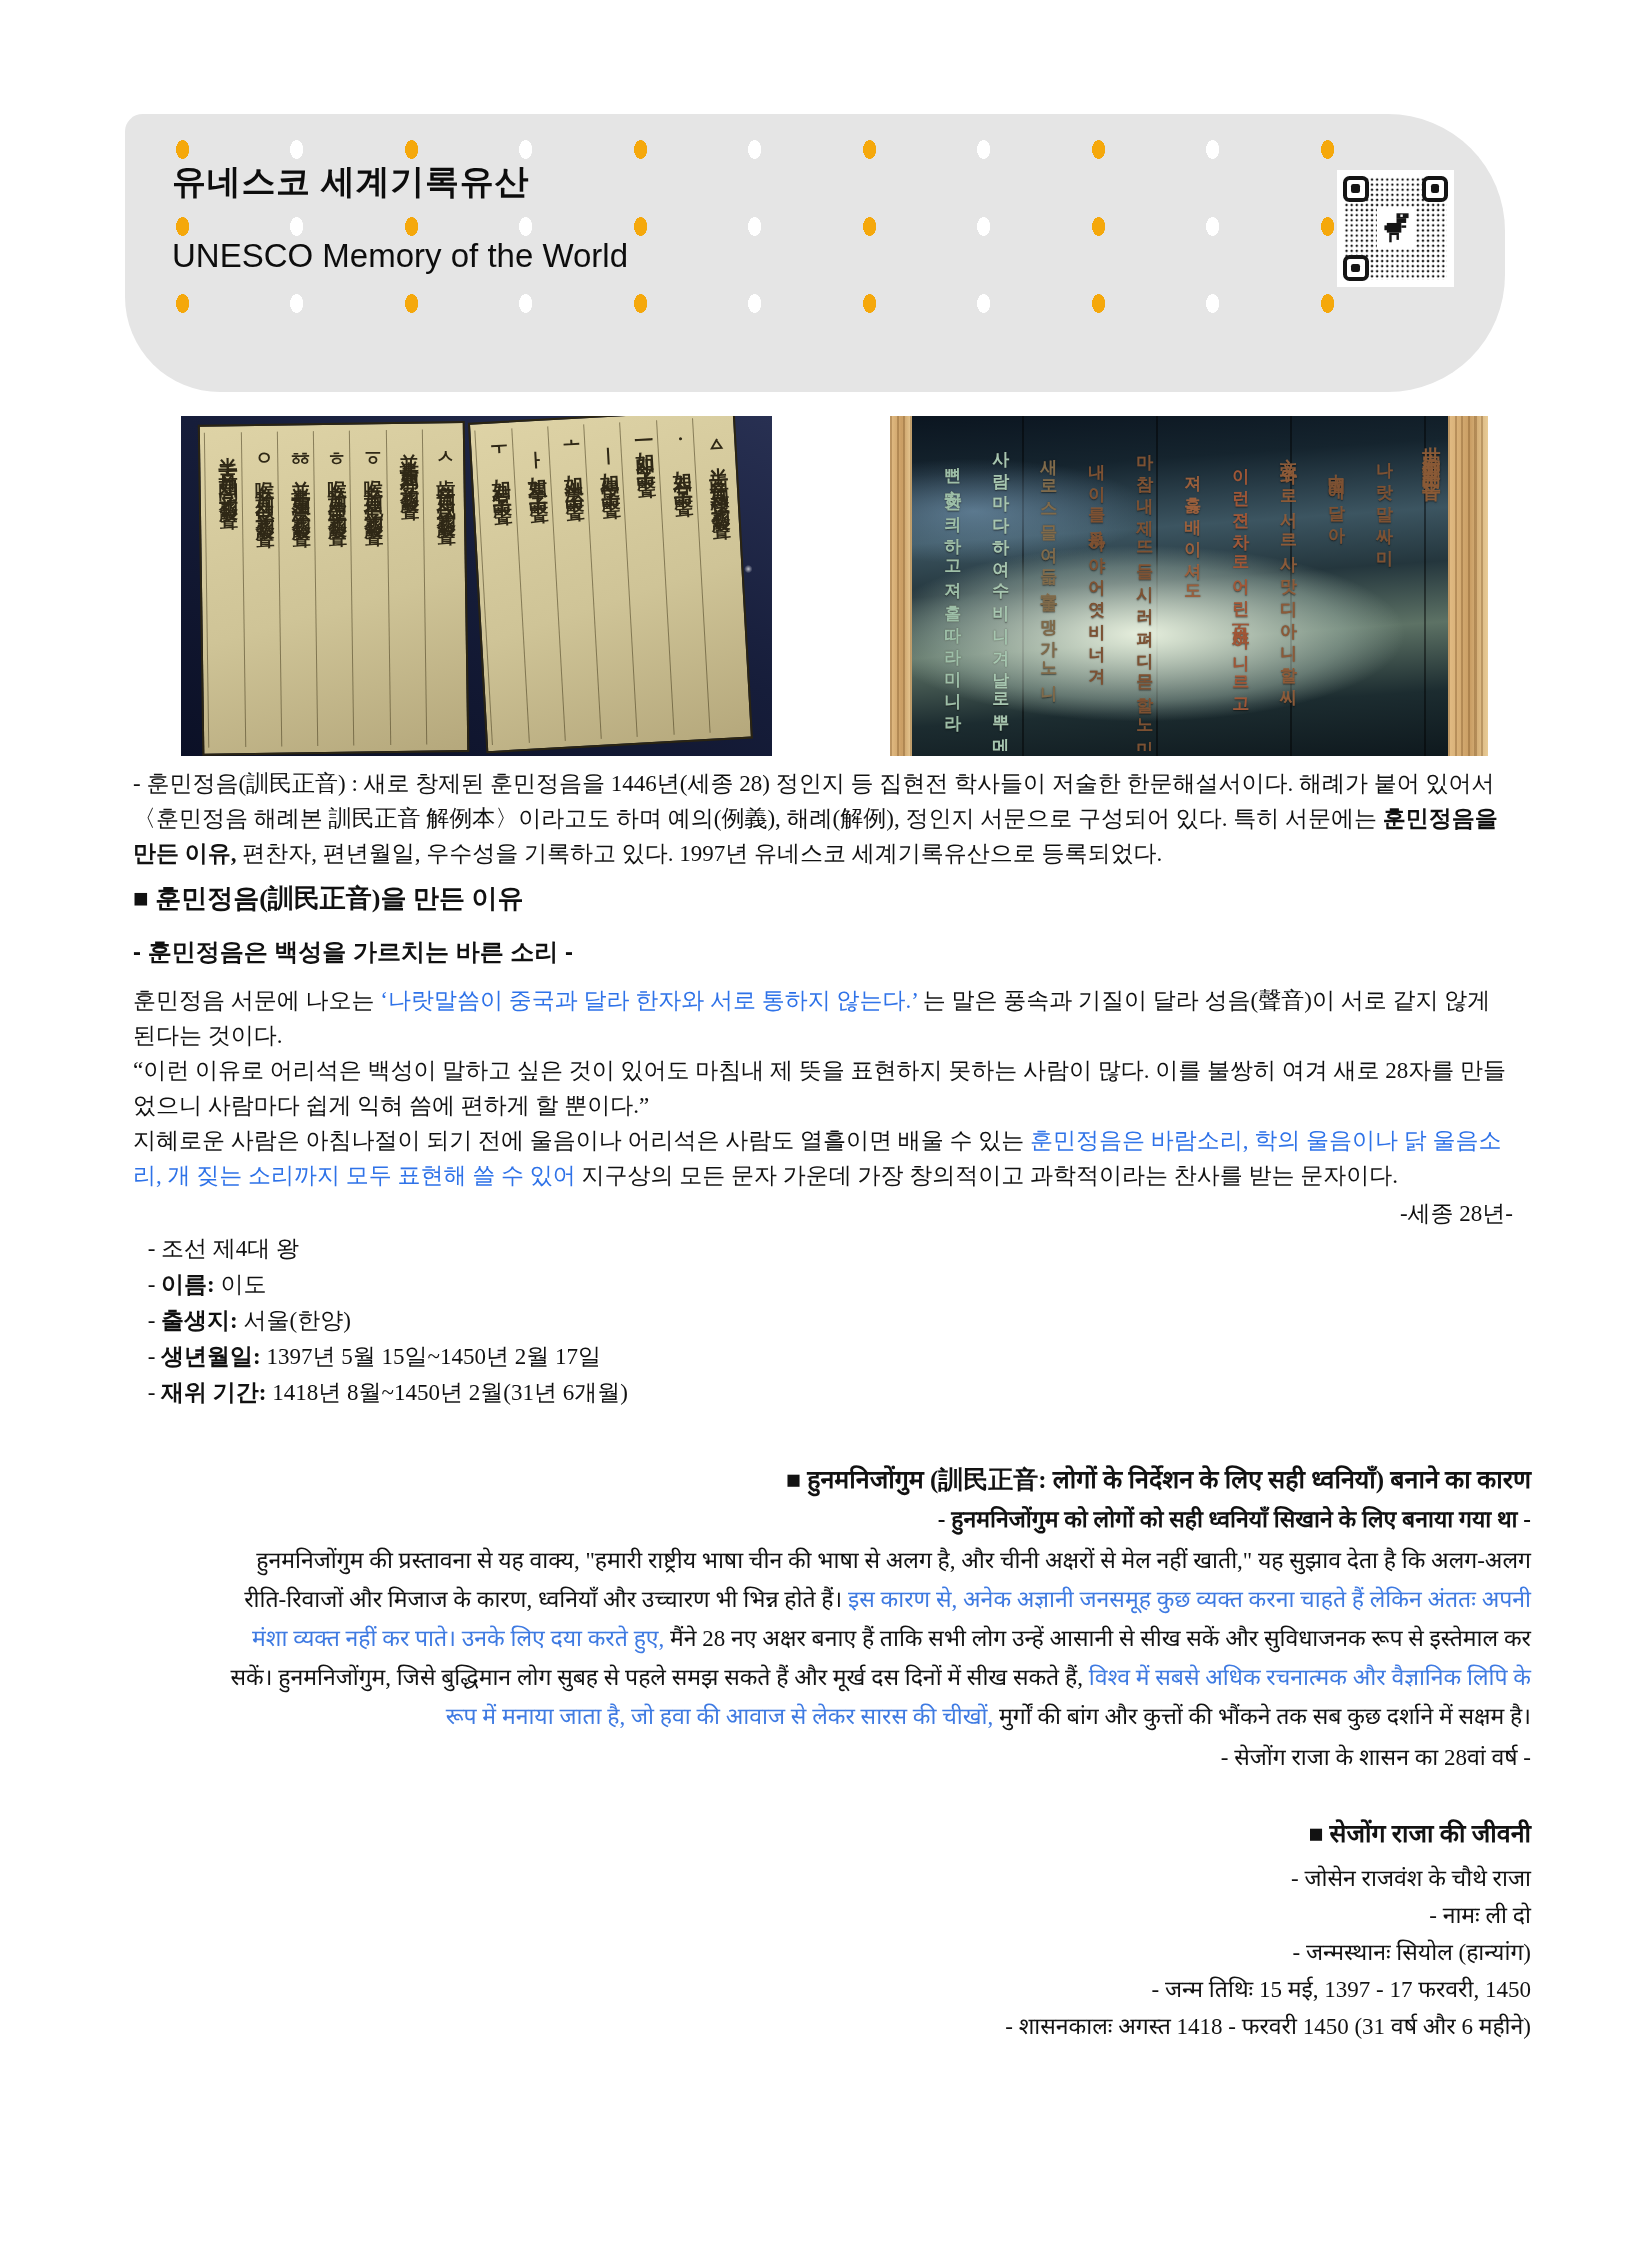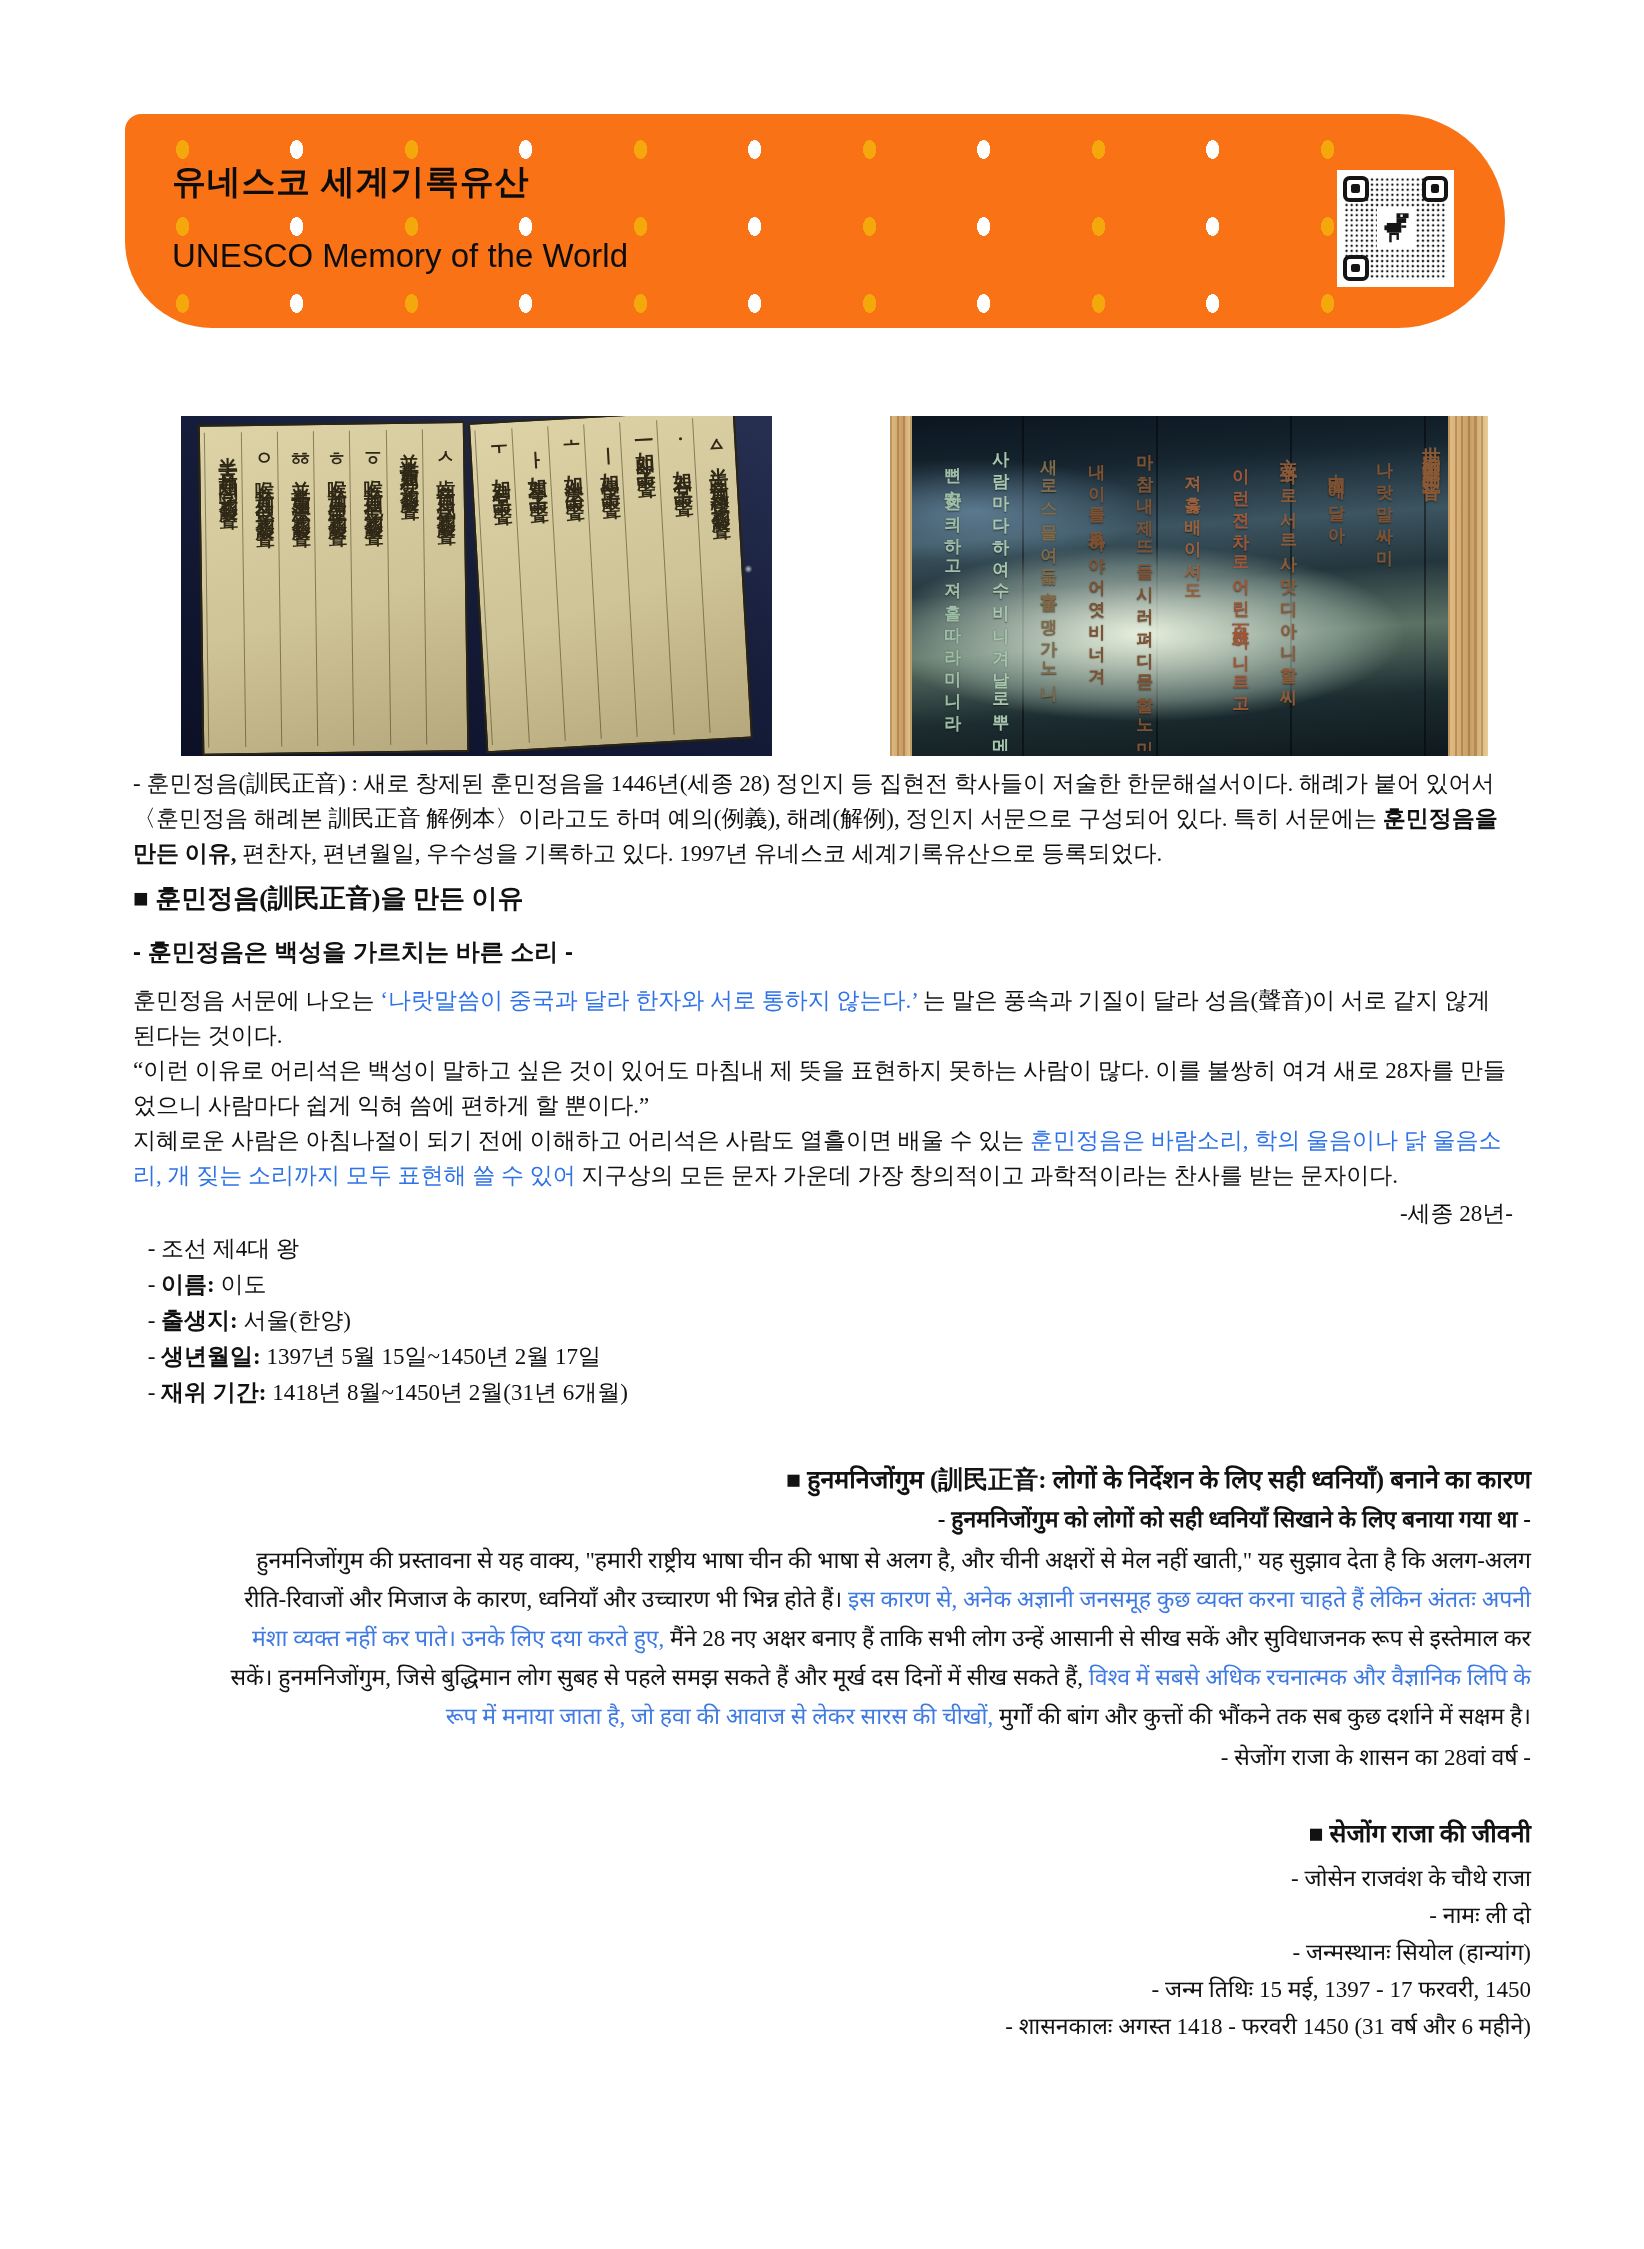--- a/index.html
+++ b/index.html
@@ -4,22 +4,22 @@
 <style>
   html,body{margin:0;padding:0;}
   body{
     width:1644px;height:2250px;position:relative;background:#ffffff;
     font-family:"Liberation Serif","DejaVu Serif",serif;color:#111;
     overflow:hidden;
   }
 
   
   .banner{
-    position:absolute;left:125px;top:114px;width:1380px;height:214px;
-    background:#f97316;border-radius:17.6px 117px 117px 95px;overflow:hidden;
+    position:absolute;left:125px;top:114px;width:1380px;height:278px;
+    background:#e5e5e5;border-radius:17.6px 117px 117px 95px;overflow:hidden;
   }
   .dots{
     position:absolute;left:51px;right:81px;top:26px;height:189px;z-index:0;
     background-image:
       radial-gradient(6.6px 9.5px at 6.6px 9.5px,#F5A80C 98%,transparent),
       radial-gradient(6.6px 9.5px at 6.6px 9.5px,#ffffff 98%,transparent);
     background-size:229px 77px,229px 77px;
     background-position:0 0,114px 0;
     background-repeat:repeat,repeat;
   }
@@ -210,21 +210,21 @@
     <h3>■ 훈민정음(訓民正音)을 만든 이유</h3>
     <h4>- 훈민정음은 백성을 가르치는 바른 소리 -</h4>
     <p>
       
     <span>훈민정음 서문에 나오는 </span><span class="blue">‘나랏말씀이 중국과 달라 한자와 서로 통하지 않는다.’</span><span> 는 말은 풍속과 기질이 달라 성음(聲音)이 서로 같지 않게 된다는 것이다.</span></p>
     <p>
       
     <span>“이런 이유로 어리석은 백성이 말하고 싶은 것이 있어도 마침내 제 뜻을 표현하지 못하는 사람이 많다. 이를 불쌍히 여겨 새로 28자를 만들었으니 사람마다 쉽게 익혀 씀에 편하게 할 뿐이다.”</span></p>
     <p>
       
-    <span>지혜로운 사람은 아침나절이 되기 전에 이해하고 어리석은 사람도 열흘이면 배울 수 있는 </span><span class="blue">훈민정음은 바람소리, 학의 울음이나 닭 울음소리, 개 짖는 소리까지 모두 표현해 쓸 수 있어</span><span> 지구상의 모든 문자 가운데 가장 창의적이고 과학적이라는 찬사를 받는 문자이다.</span></p>
+    <span>지혜로운 사람은 아침나절이 되기 전에 울음이나 어리석은 사람도 열흘이면 배울 수 있는 </span><span class="blue">훈민정음은 바람소리, 학의 울음이나 닭 울음소리, 개 짖는 소리까지 모두 표현해 쓸 수 있어</span><span> 지구상의 모든 문자 가운데 가장 창의적이고 과학적이라는 찬사를 받는 문자이다.</span></p>
     <p class="note">-세종 28년-</p>
     <div>
 
         <div class="bio-line">
           <span>- </span><span class="lbl"></span><span>조선 제4대 왕</span>
         </div>
 
         <div class="bio-line">
           <span>- </span><span class="lbl">이름:</span><span> 이도</span>
         </div>

